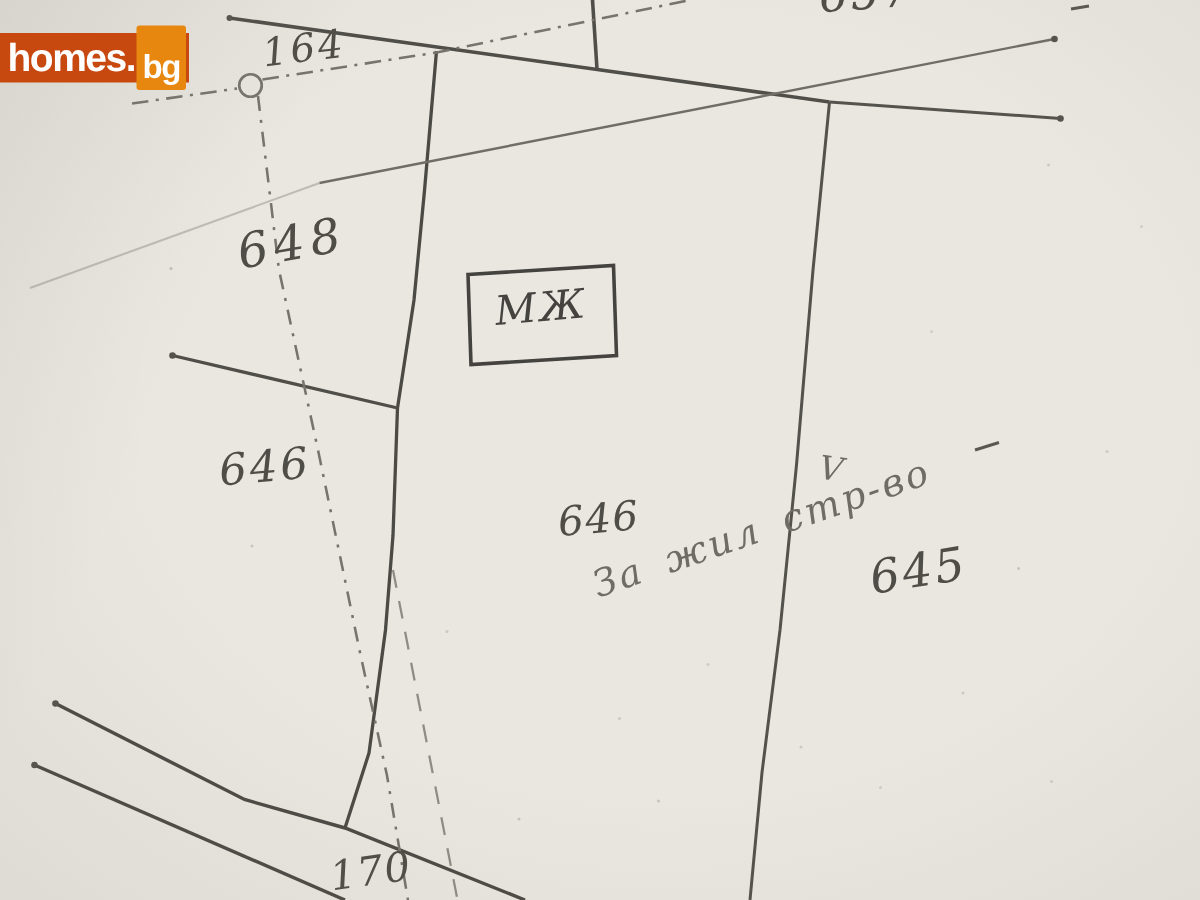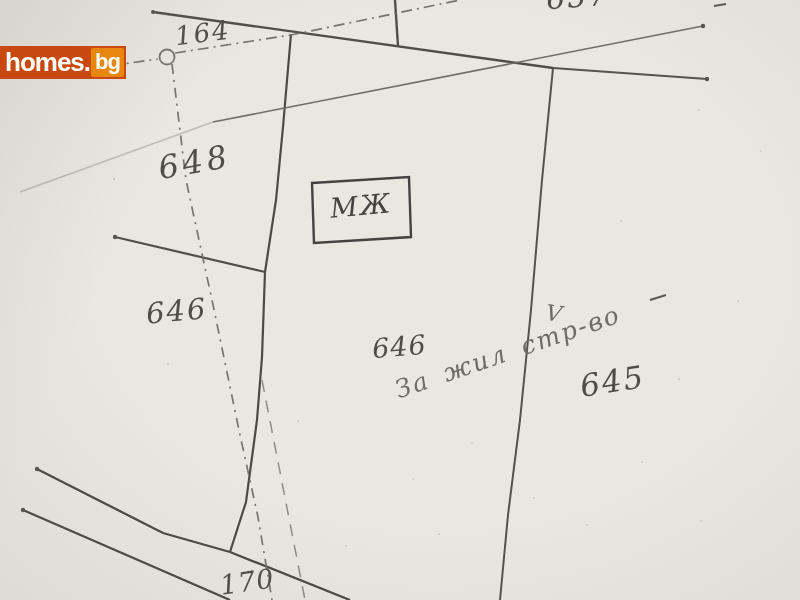--- a/index.html
+++ b/index.html
@@ -28,26 +28,26 @@
       412px 478px 0 0 rgba(115,111,103,.25), 438px 533px 0 0 rgba(115,111,103,.28),
       471px 442px 0 0 rgba(115,111,103,.22), 533px 497px 0 0 rgba(115,111,103,.25),
       586px 524px 0 0 rgba(115,111,103,.22), 641px 461px 0 0 rgba(115,111,103,.25),
       678px 378px 0 0 rgba(115,111,103,.30), 700px 520px 0 0 rgba(115,111,103,.22),
       737px 300px 0 0 rgba(115,111,103,.25), 760px 150px 0 0 rgba(115,111,103,.22),
       698px 109px 0 0 rgba(115,111,103,.25), 620px 220px 0 0 rgba(115,111,103,.20);
   }
   #logo{
     position:absolute;left:0;top:22px;height:33px;background:#c8490f;
     display:flex;align-items:center;padding:0 2px 0 5px;
-    font-family:"Liberation Sans", sans-serif;font-weight:bold;margin-top:24px;
+    font-family:"Liberation Sans", sans-serif;font-weight:bold;
   }
   #logo .brand{color:#ffffff;font-size:26px;letter-spacing:-1px;}
   #logo .tld{
     margin-left:1px;background:#e8870f;color:#ffffff;font-size:22px;
-    padding:1px 4px 2px 4px;border-radius:2px;letter-spacing:-1px;
+    padding:15px 4px 2px 4px;border-radius:2px;letter-spacing:-1px;
   }
 </style>
 </head>
 <body>
 
 <div id="stage">
 
   <svg width="800" height="600" viewBox="0 0 800 600">
 
     <path d="M153,12 L553,68" stroke="#504e49" stroke-width="2.4" fill="none"></path>

